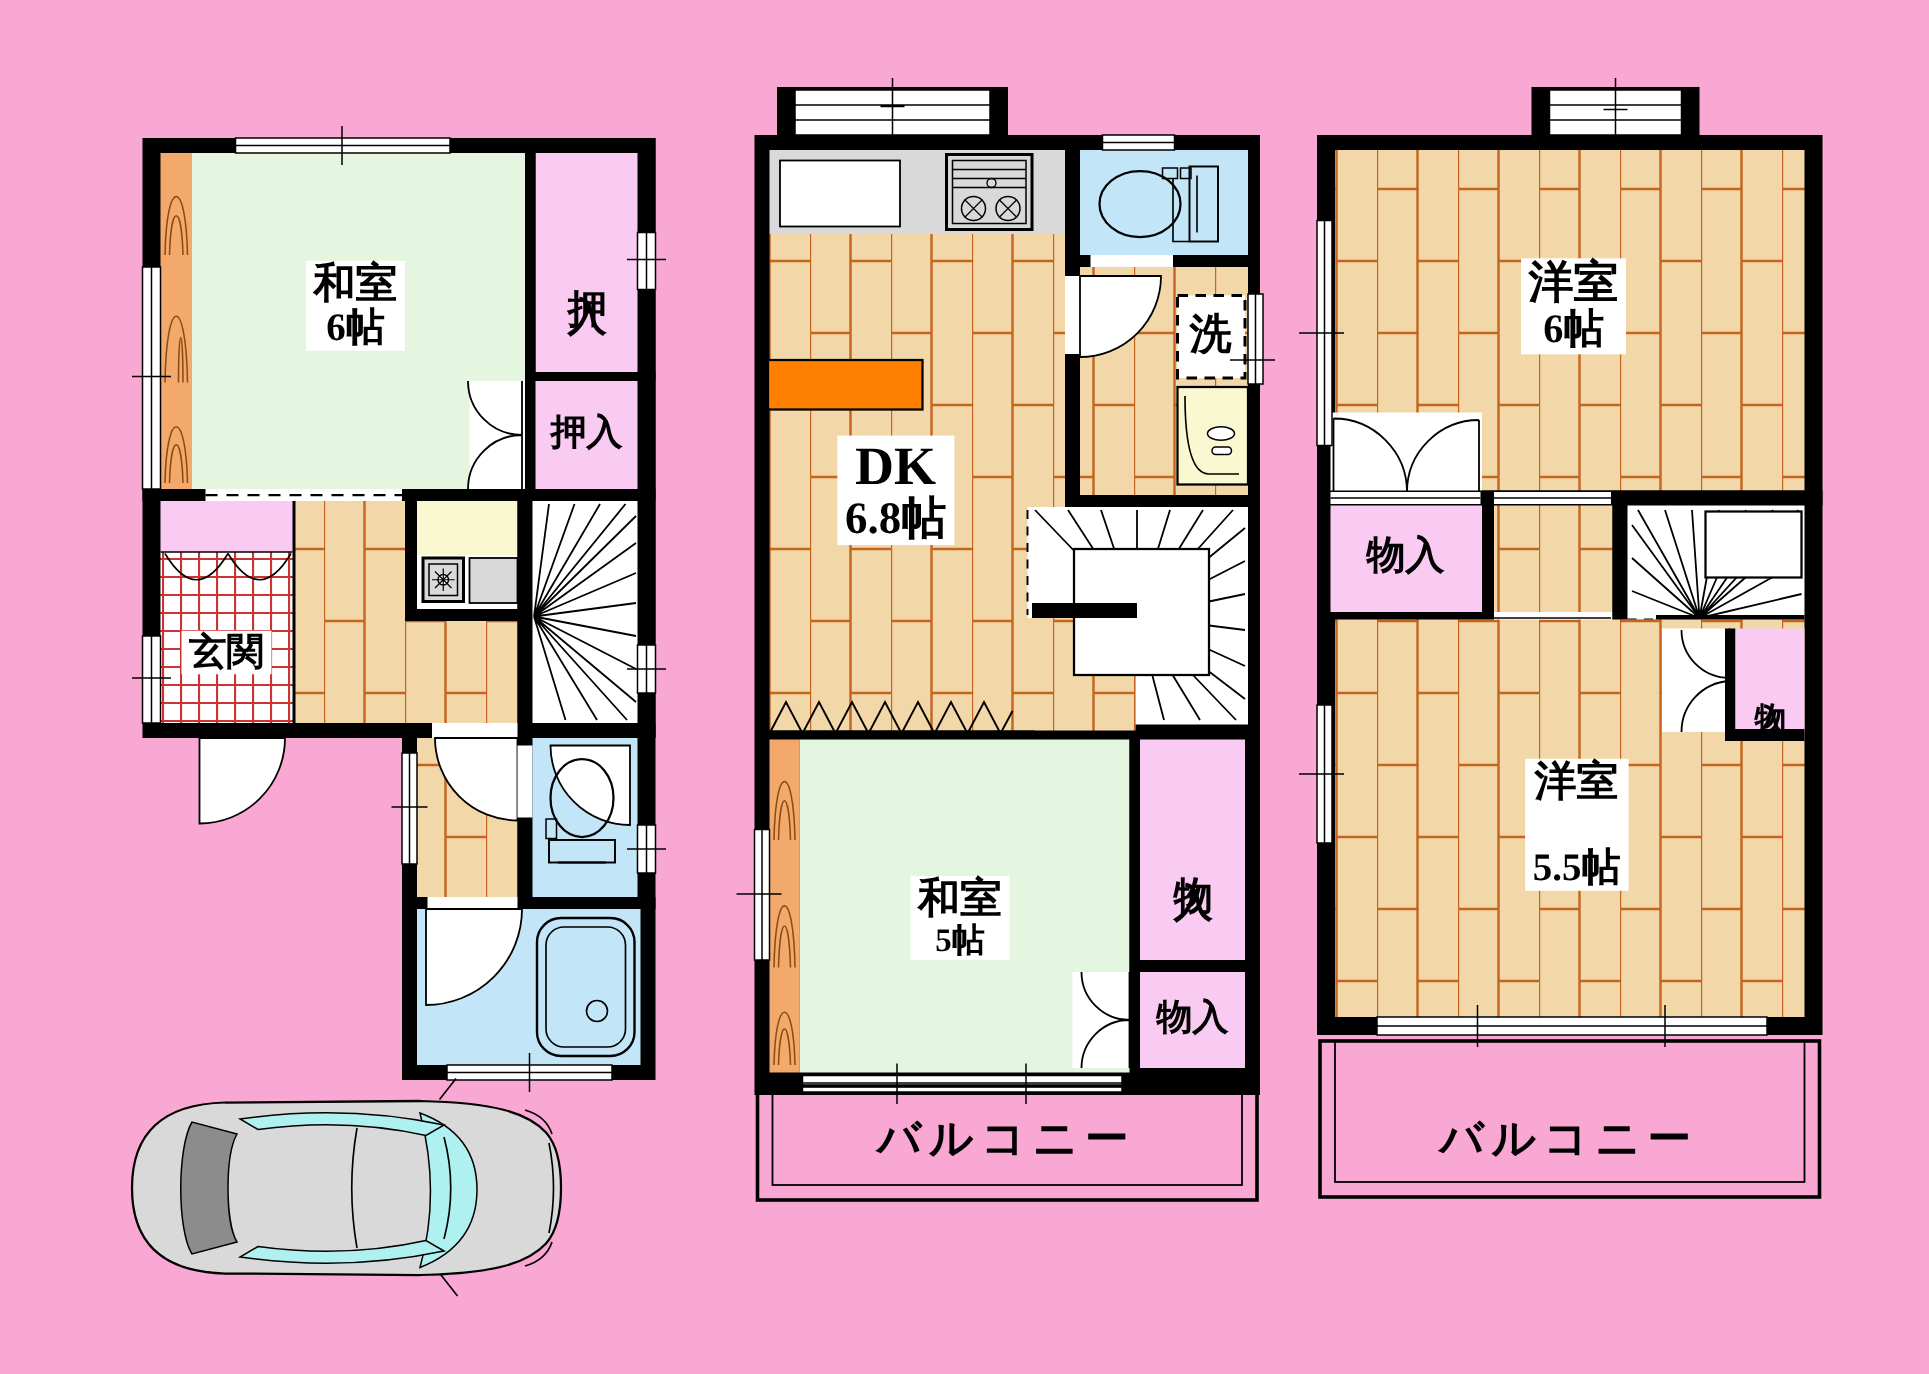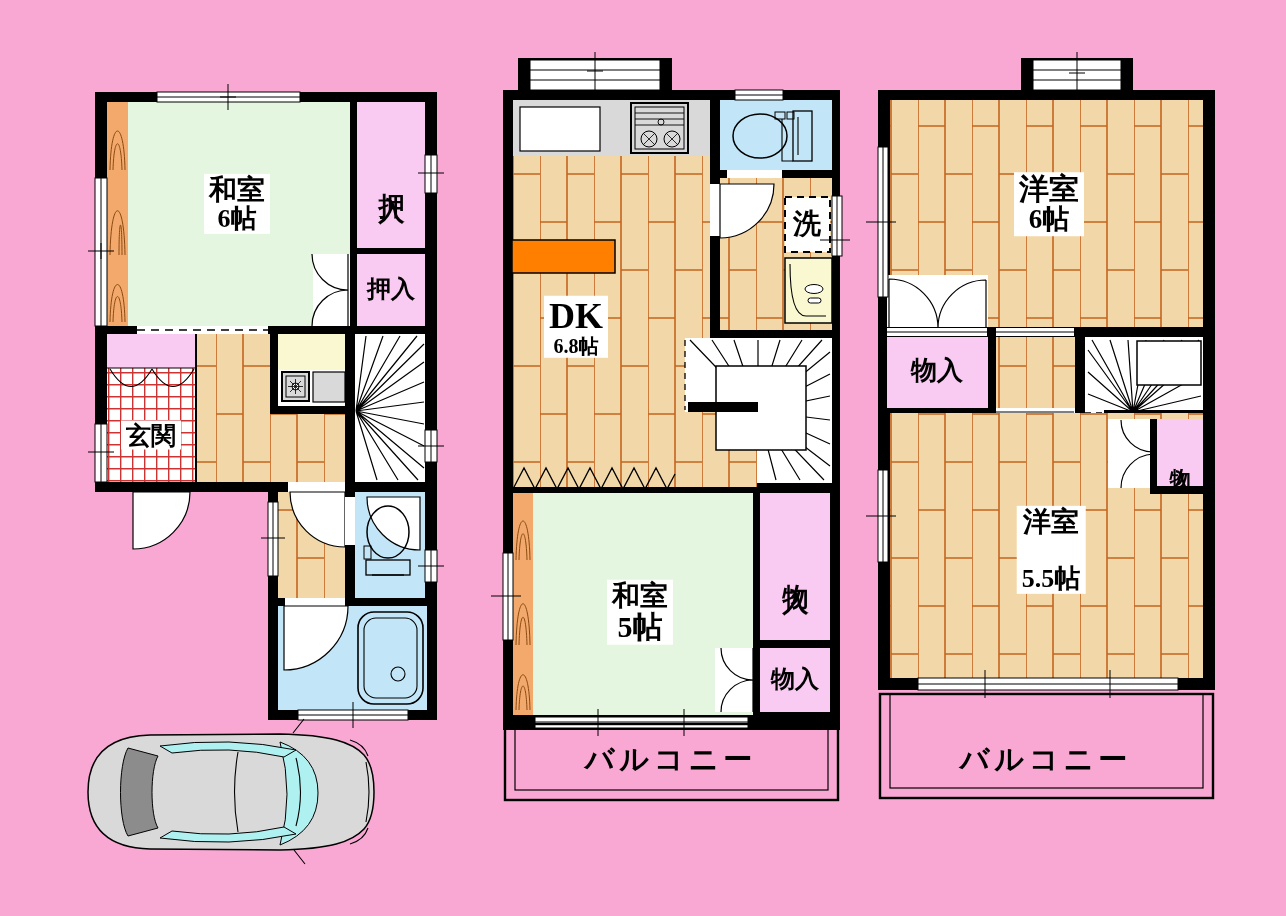--- a/index.html
+++ b/index.html
@@ -292,28 +292,28 @@
 </svg>
 
   <div class="lbl" style="left:237px;top:204px;font-size:28px;">
     <span>和室</span>
     <span class="sz" style="font-size:26px;">6帖</span>
   </div>
   <div class="lbl nobg vert" style="left:391px;top:175px;font-size:26px;">押入</div>
   <div class="lbl nobg" style="left:391px;top:290px;font-size:24px;">押入</div>
   <div class="lbl" style="left:151px;top:435px;font-size:25px;">玄関</div>
 
-  <div class="lbl" style="left:576px;top:327px;font-size:36px;">
+  <div class="lbl" style="left:597px;top:327px;font-size:36px;">
     <span>DK</span>
-    <span class="sz" style="font-size:20px;">6.8帖</span>
+    <span class="sz" style="font-size:30px;">6.8帖</span>
   </div>
   <div class="lbl nobg" style="left:807px;top:224px;font-size:28px;">洗</div>
   <div class="lbl" style="left:640px;top:612px;font-size:28px;">
     <span>和室</span>
-    <span class="sz" style="font-size:30px;">5帖</span>
+    <span class="sz" style="font-size:22px;">5帖</span>
   </div>
   <div class="lbl nobg vert" style="left:795px;top:566px;font-size:26px;">物入</div>
   <div class="lbl nobg" style="left:795px;top:680px;font-size:24px;">物入</div>
   <div class="lbl nobg balc" style="left:671px;top:760px;">バルコニー</div>
 
   <div class="lbl" style="left:1049px;top:204px;font-size:30px;">
     <span>洋室</span>
     <span class="sz" style="font-size:27px;">6帖</span>
   </div>
   <div class="lbl nobg" style="left:937px;top:371px;font-size:26px;">物入</div>

